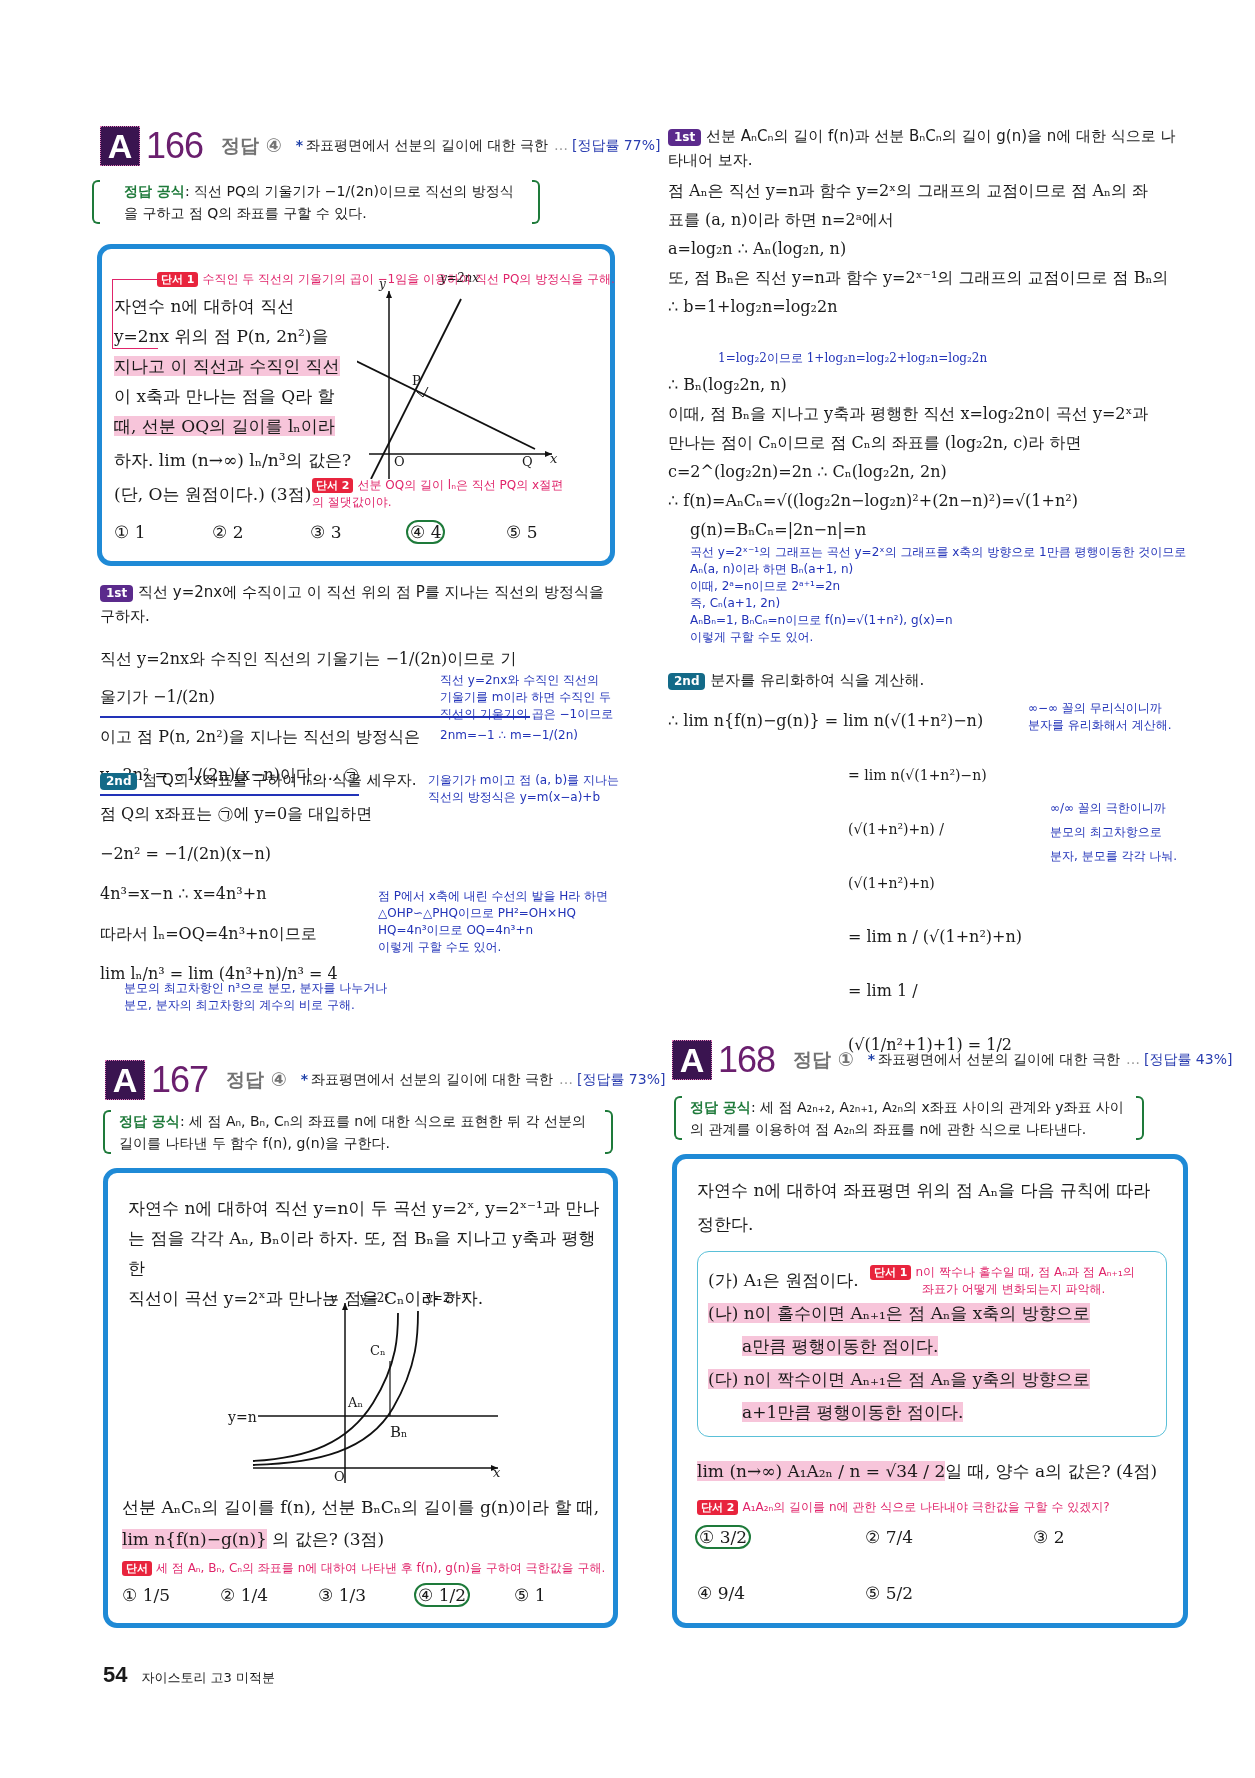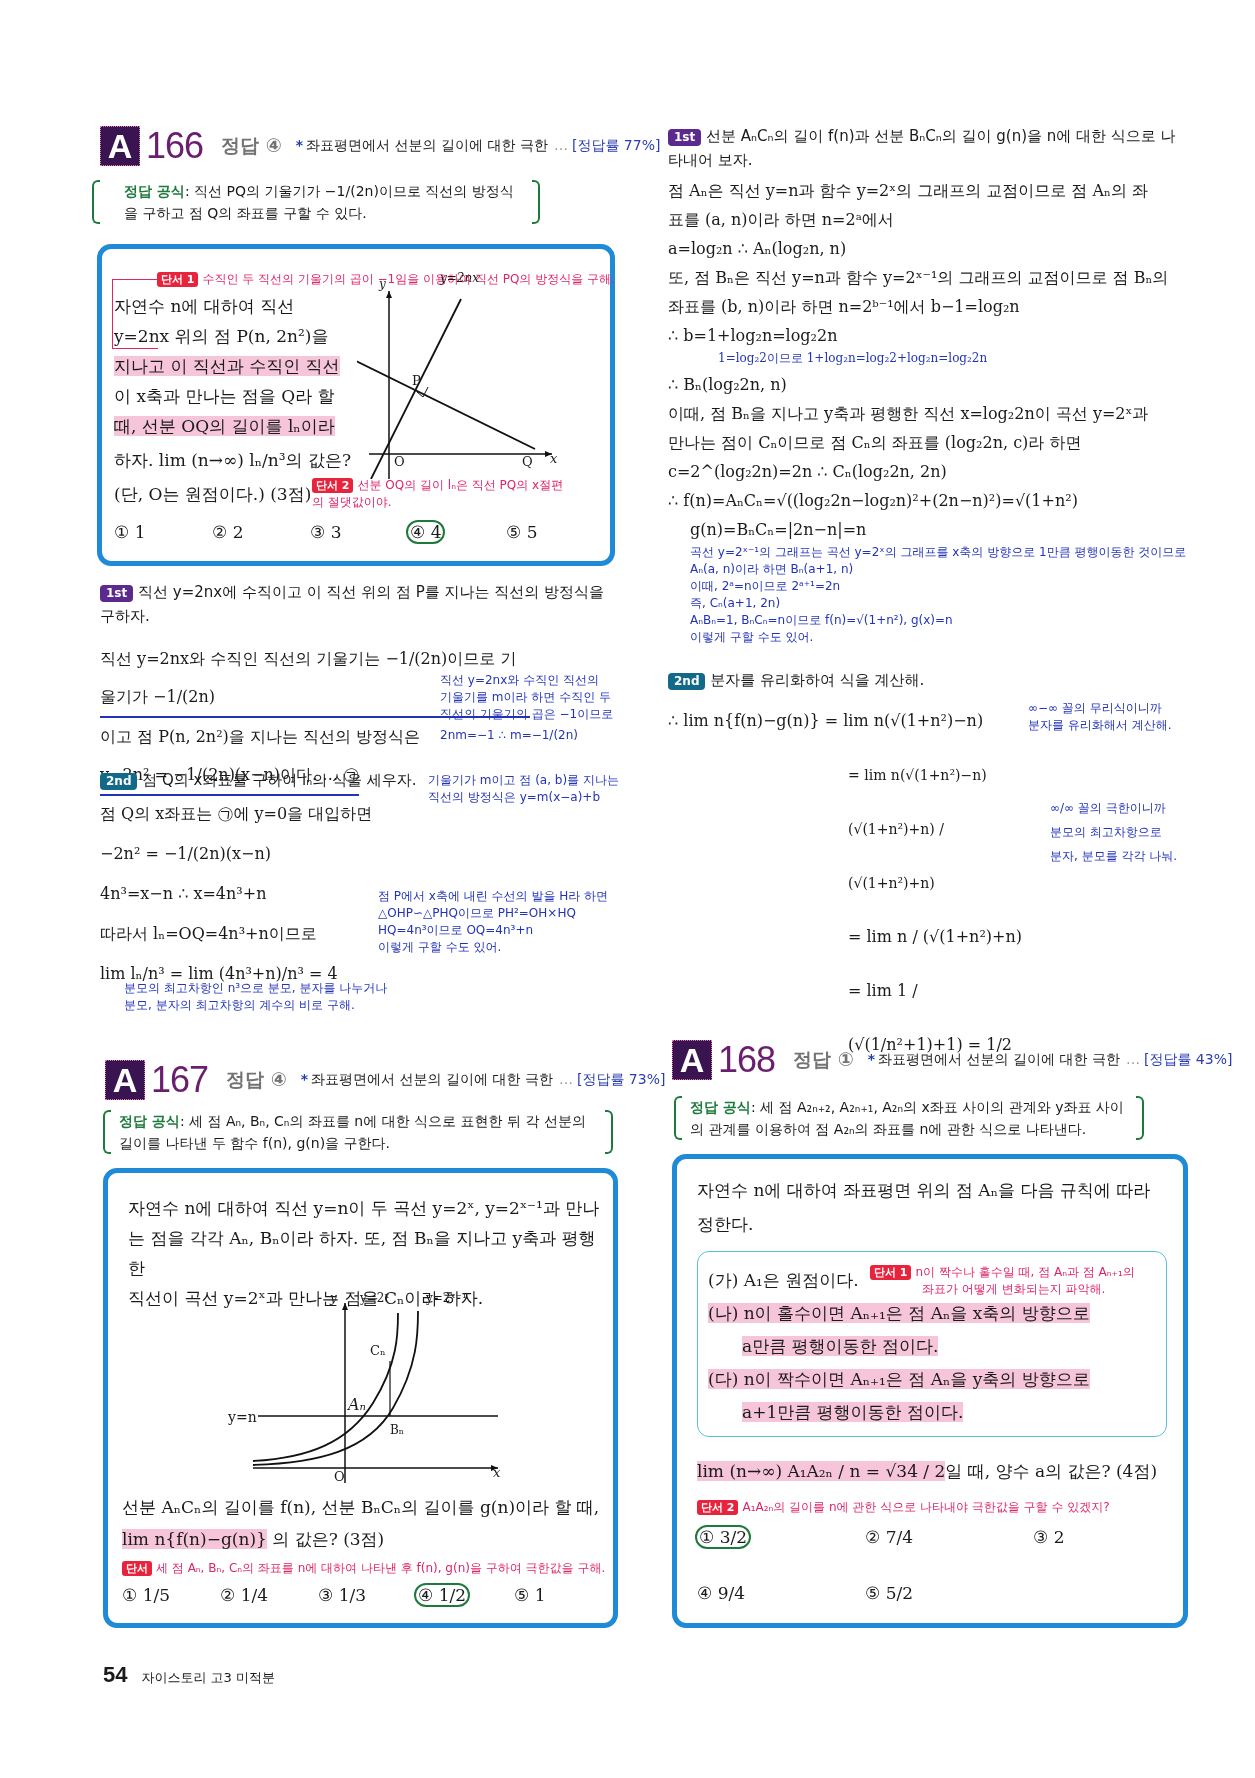--- a/index.html
+++ b/index.html
@@ -175,22 +175,22 @@
     <polygon points="97,10 94,17 100,17" fill="#111"></polygon>
     <path d="M 5 168 C 60 165, 100 150, 125 110 S 150 40, 150 20" fill="none" stroke="#111" stroke-width="1.8"></path>
     <path d="M 5 172 C 70 170, 120 158, 145 115 S 170 40, 170 18" fill="none" stroke="#111" stroke-width="1.8"></path>
     <line x1="10" y1="123" x2="250" y2="123" stroke="#111" stroke-width="1.5"></line>
     <line x1="142" y1="123" x2="142" y2="68" stroke="#111" stroke-width="1.2"></line>
   </svg>
   <div class="abs serif" style="left:222px; top:118px; font-size:12px; font-style:italic;">y</div>
   <div class="abs serif" style="left:252px; top:118px; font-size:12px;">y=2ˣ</div>
   <div class="abs serif" style="left:318px; top:118px; font-size:12px;">y=2ˣ⁻¹</div>
   <div class="abs serif" style="left:262px; top:170px; font-size:13px;">Cₙ</div>
-  <div class="abs serif" style="left:240px; top:222px; font-size:16px;font-style:italic;">Aₙ</div>
-  <div class="abs serif" style="left:282px; top:250px; font-size:12px;">Bₙ</div>
+  <div class="abs serif" style="left:240px; top:222px; font-size:13px;">Aₙ</div>
+  <div class="abs serif" style="left:282px; top:250px; font-size:15px;">Bₙ</div>
   <div class="abs serif" style="left:120px; top:236px; font-size:14px;">y=n</div>
   <div class="abs serif" style="left:226px; top:296px; font-size:13px;">O</div>
   <div class="abs serif" style="left:385px; top:292px; font-size:13px; font-style:italic;">x</div>
 
   <div class="abs serif t17" style="left:14px; top:318px; width:490px; line-height:32px;">
     <div>선분 AₙCₙ의 길이를 f(n), 선분 BₙCₙ의 길이를 g(n)이라 할 때,</div>
     <div><span class="hl">lim n{f(n)−g(n)}</span> <span>의 값은? (3점)</span></div>
   </div>
   <div class="abs t12 red" style="left:14px; top:387px; width:495px; white-space:nowrap;">
     <span class="hint-tag">단서</span><span>세 점 Aₙ, Bₙ, Cₙ의 좌표를 n에 대하여 나타낸 후 f(n), g(n)을 구하여 극한값을 구해.</span>
@@ -206,21 +206,20 @@
 
 <div class="abs t15" style="left:668px; top:124px; width:520px;">
   <span class="step-tag step-1st">1st</span>
   <span>선분 AₙCₙ의 길이 f(n)과 선분 BₙCₙ의 길이 g(n)을 n에 대한 식으로 나타내어 보자.</span>
 </div>
 <div class="abs serif t16" style="left:668px; top:176px; width:525px; line-height:29px;">
   <div>점 Aₙ은 직선 y=n과 함수 y=2ˣ의 그래프의 교점이므로 점 Aₙ의 좌</div>
   <div>표를 (a, n)이라 하면 n=2ᵃ에서</div>
   <div>a=log₂n      ∴ Aₙ(log₂n, n)</div>
   <div>또, 점 Bₙ은 직선 y=n과 함수 y=2ˣ⁻¹의 그래프의 교점이므로 점 Bₙ의</div>
-  <div>좌표를 (b, n)이라 하면 n=2ᵇ⁻¹에서 b−1=log₂n</div>
   <div>∴ b=1+log₂n=log₂2n</div>
 </div>
 <div class="abs blue t12 serif" style="left:718px; top:350px; width:400px;">1=log₂2이므로 1+log₂n=log₂2+log₂n=log₂2n</div>
 <div class="abs serif t16" style="left:668px; top:370px; width:525px; line-height:29px;">
   <div>∴ Bₙ(log₂2n, n)</div>
   <div>이때, 점 Bₙ을 지나고 y축과 평행한 직선 x=log₂2n이 곡선 y=2ˣ과</div>
   <div>만나는 점이 Cₙ이므로 점 Cₙ의 좌표를 (log₂2n, c)라 하면</div>
   <div>c=2^(log₂2n)=2n      ∴ Cₙ(log₂2n, 2n)</div>
   <div>∴ f(n)=AₙCₙ=√((log₂2n−log₂n)²+(2n−n)²)=√(1+n²)</div>
   <div style="padding-left:22px;">g(n)=BₙCₙ=|2n−n|=n</div>

